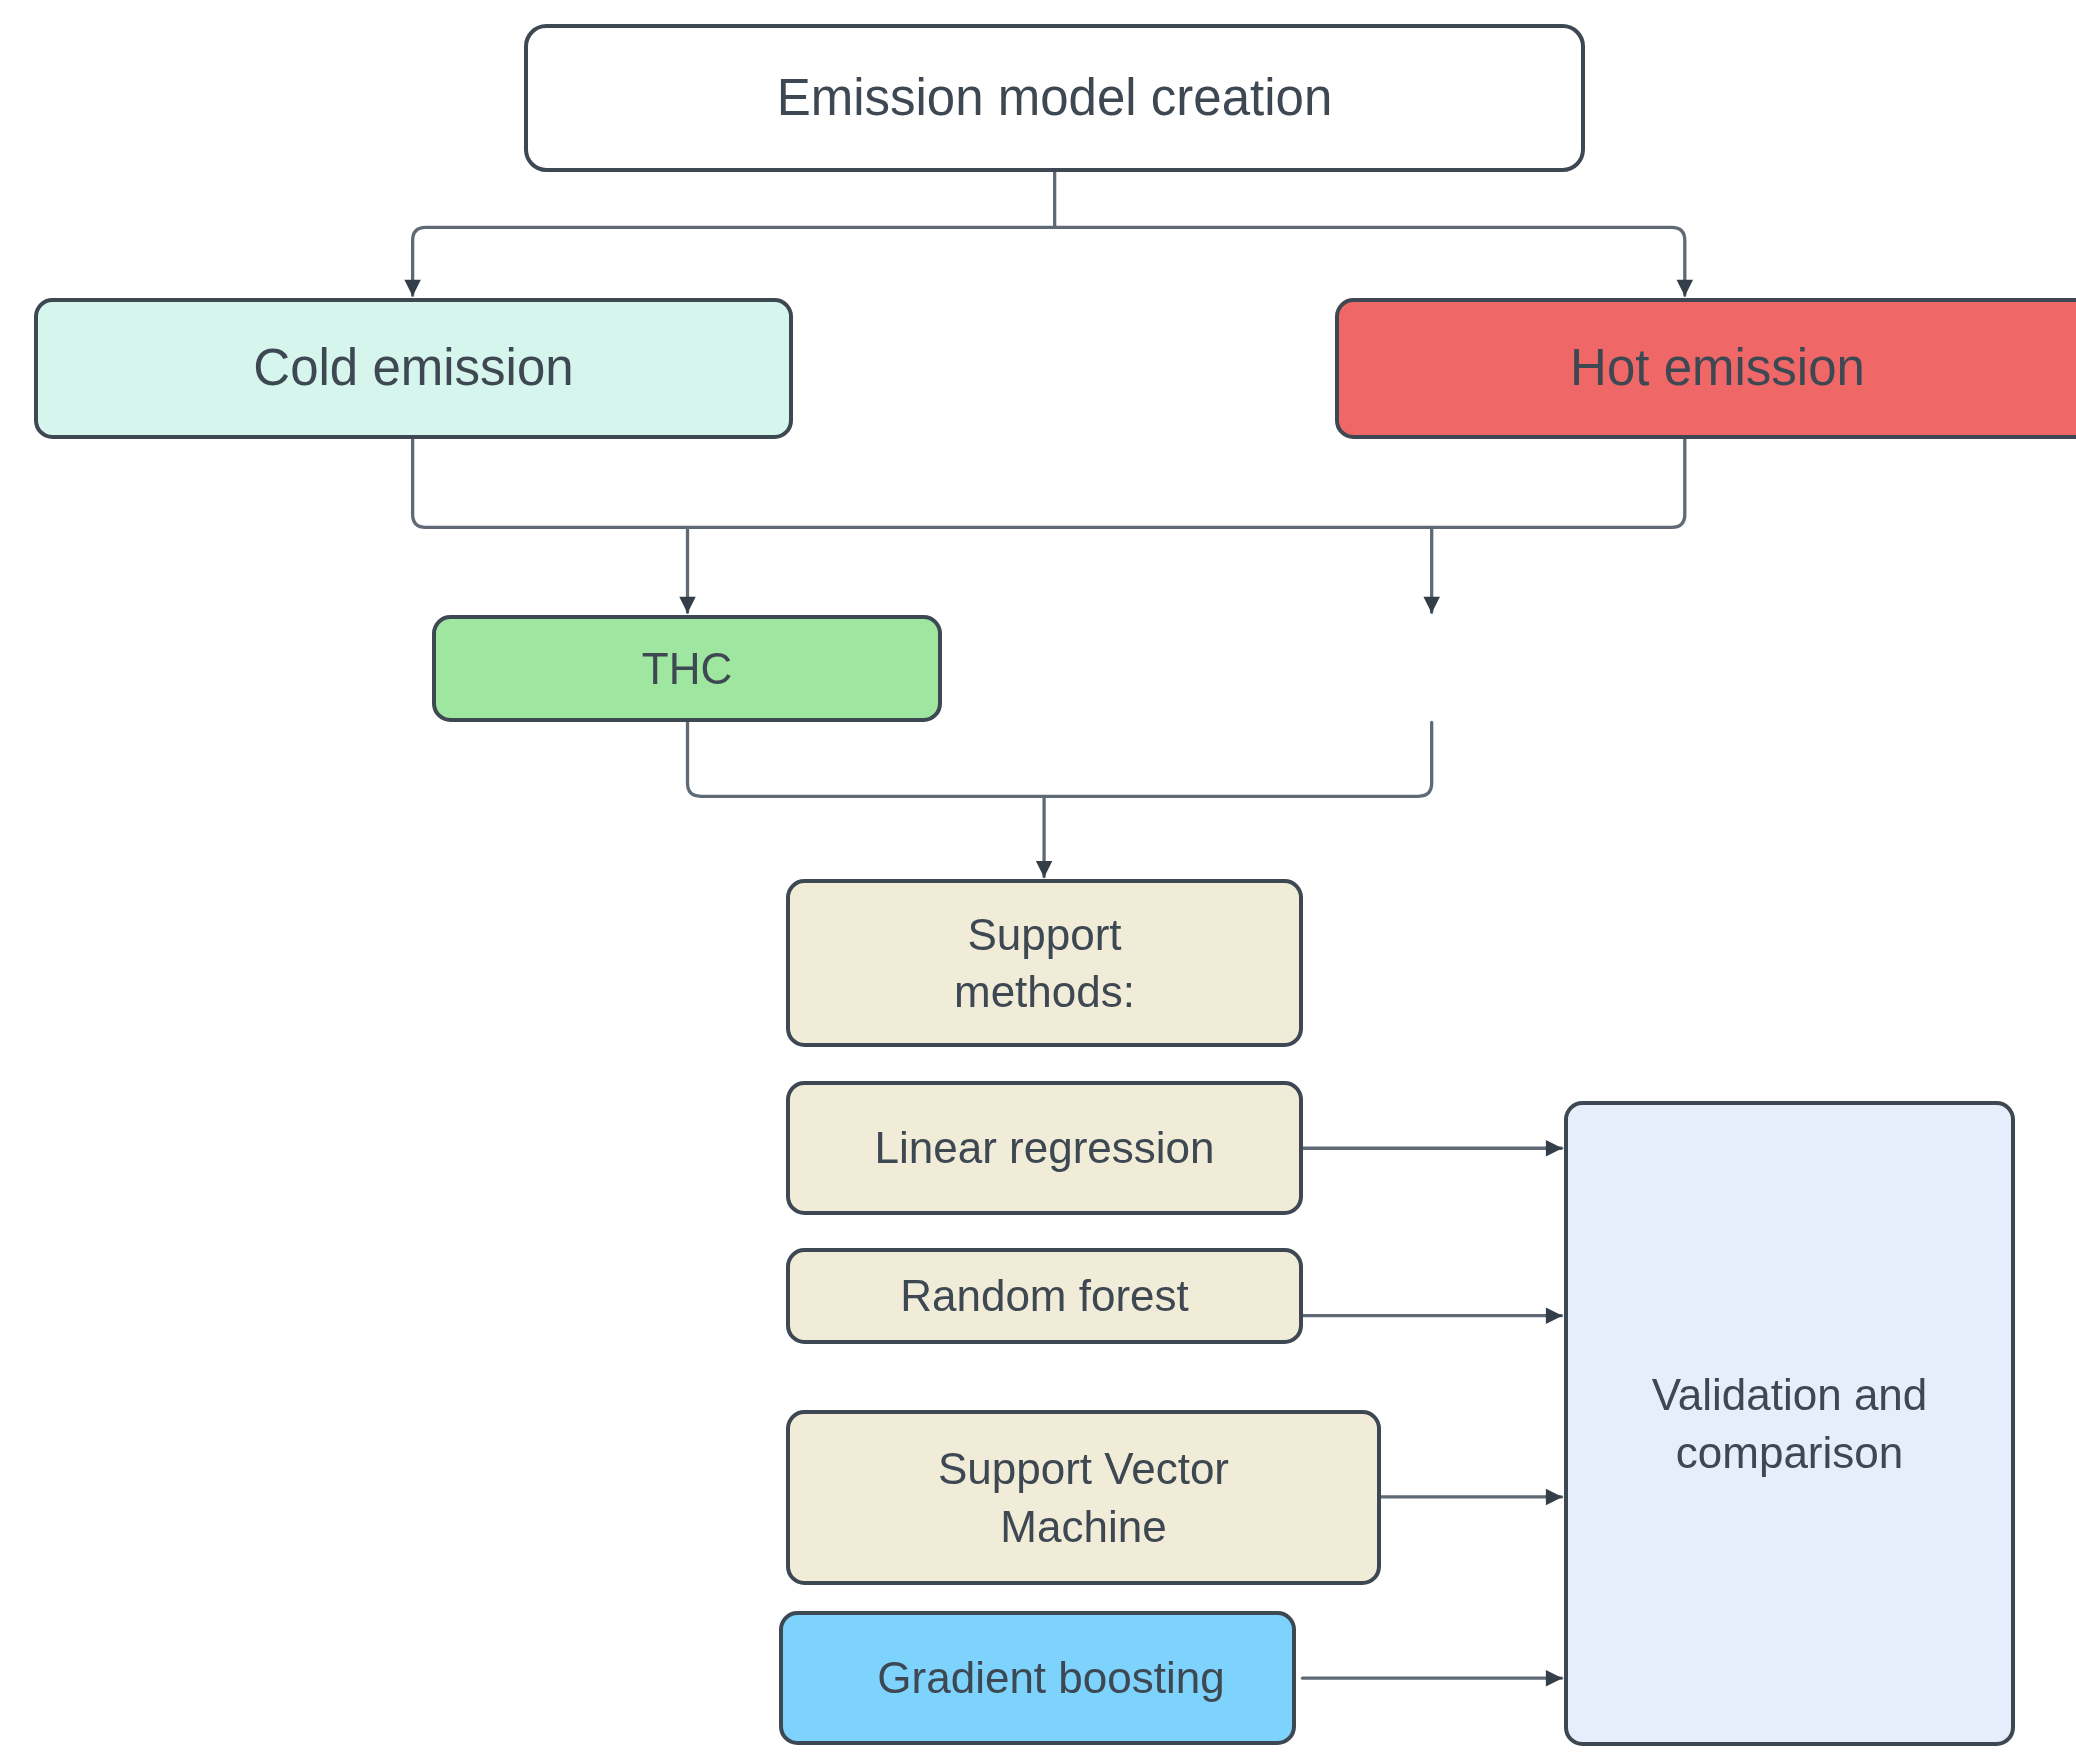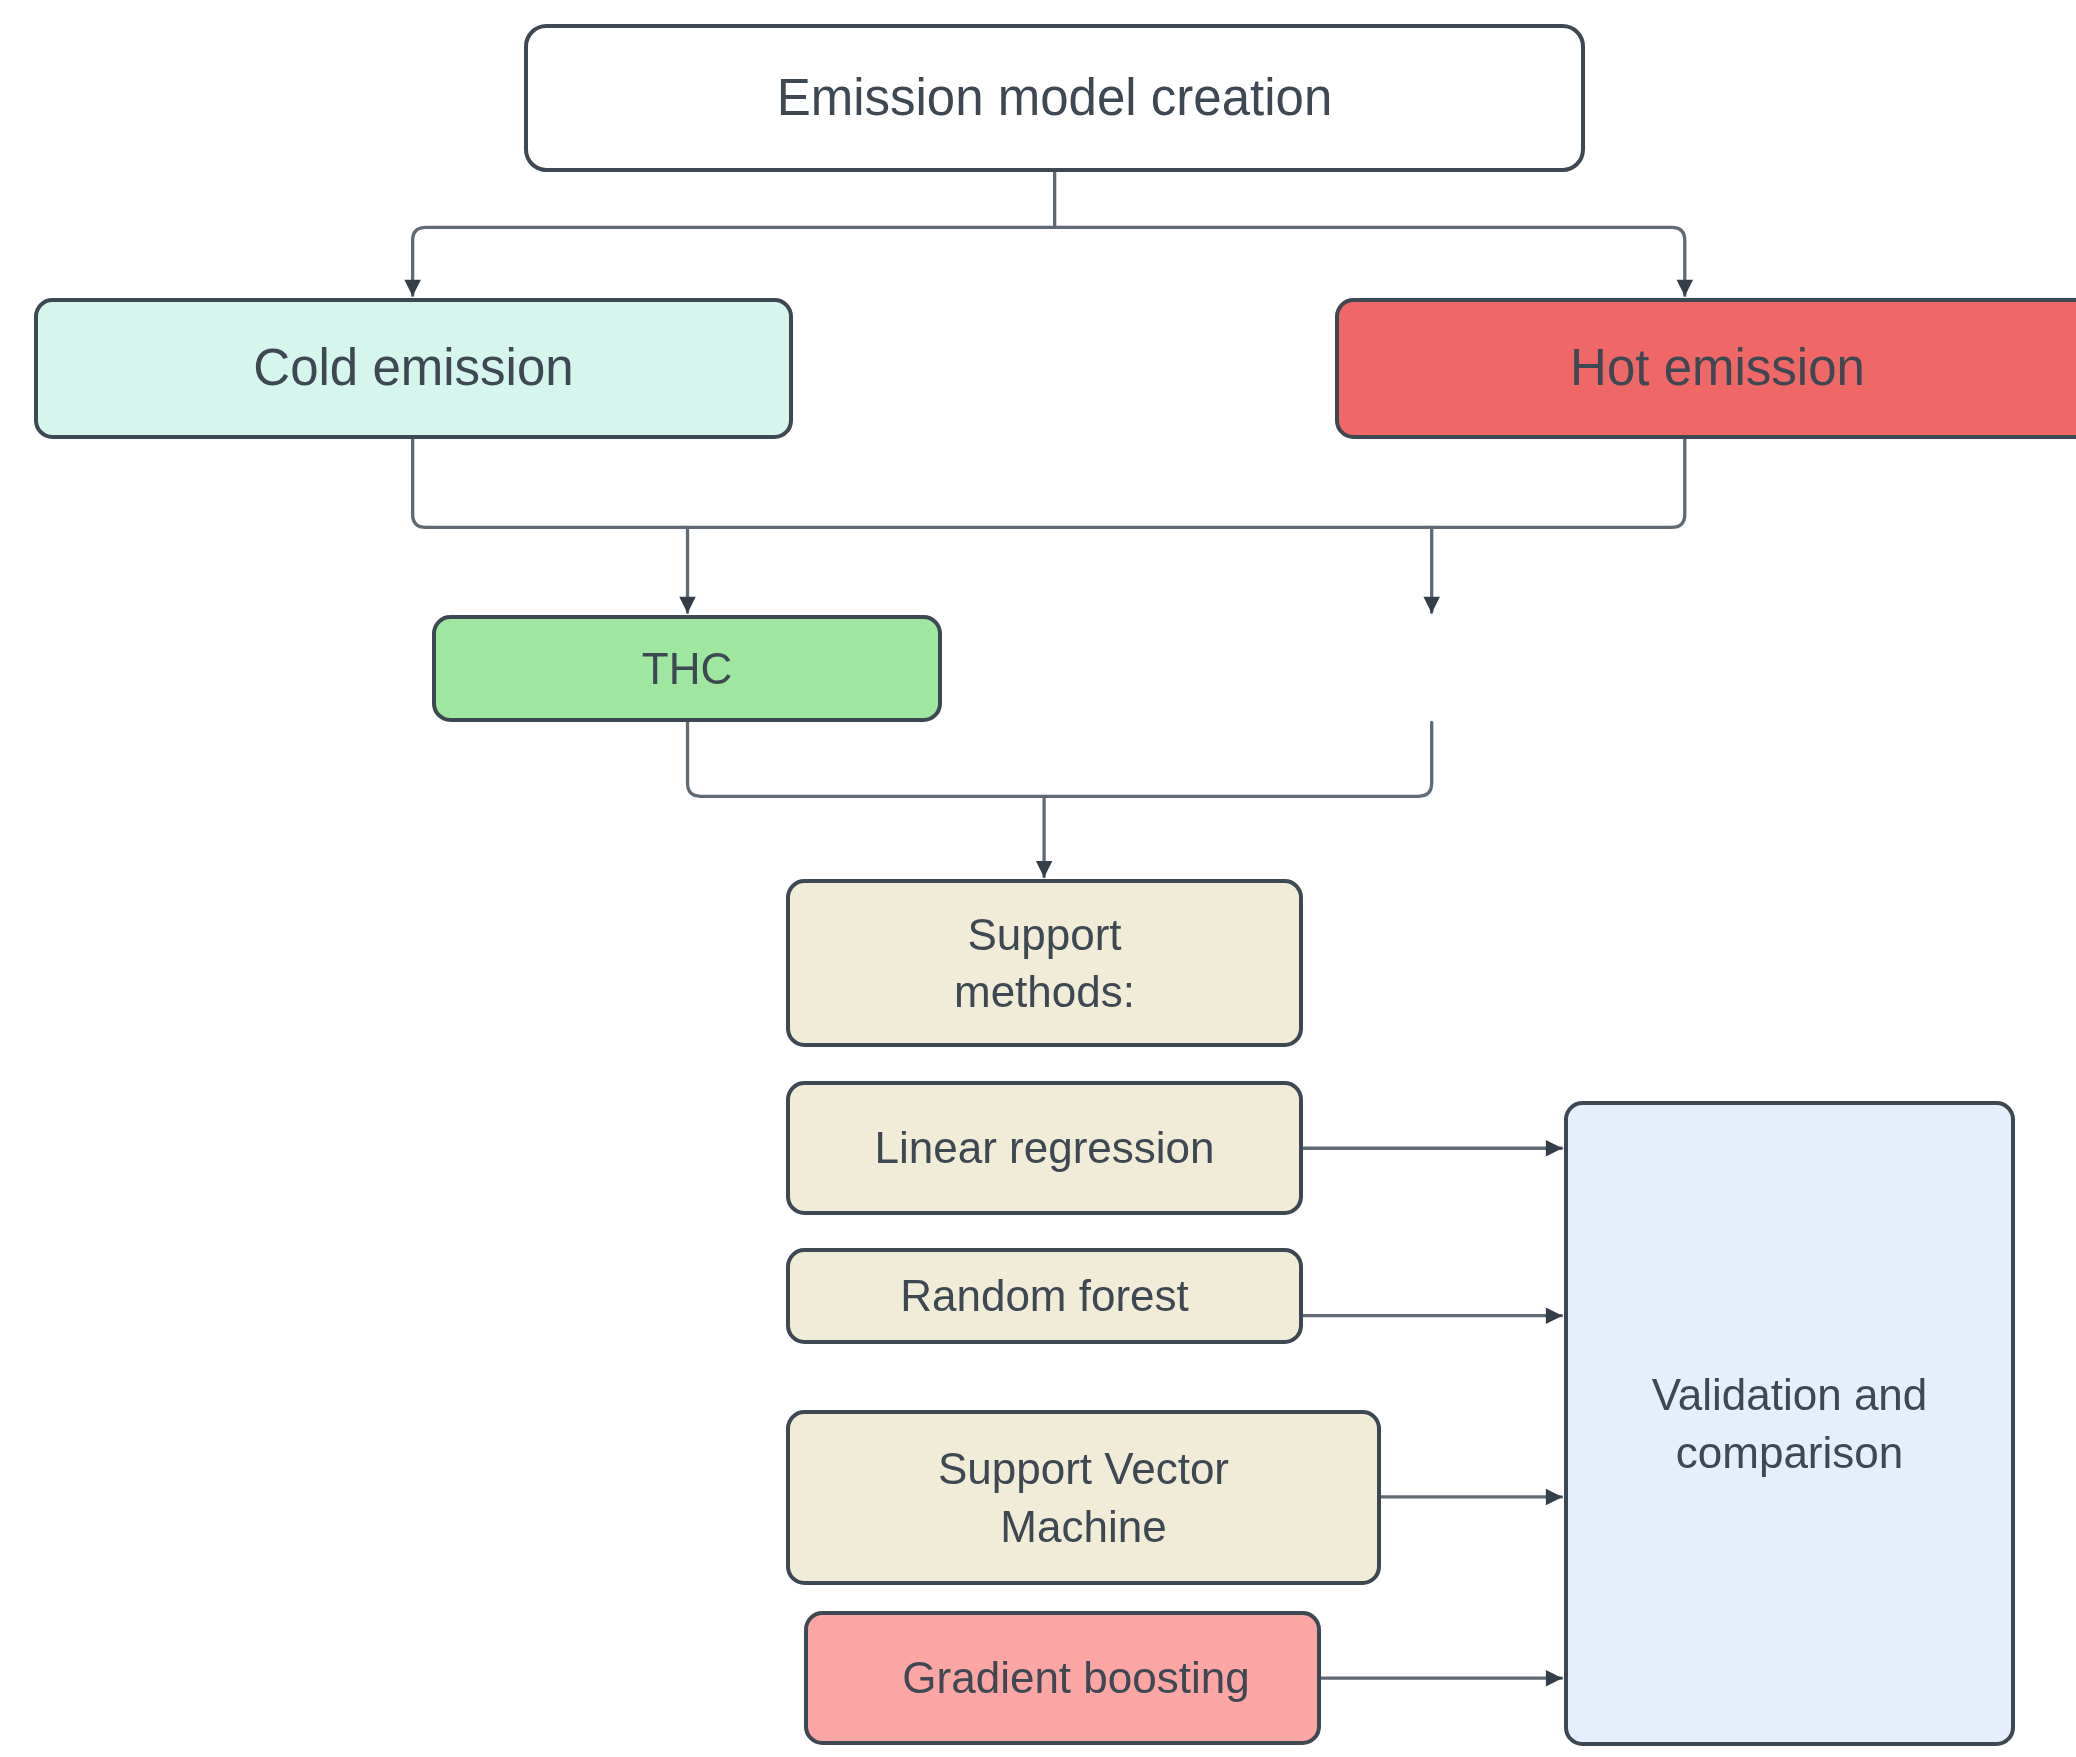--- a/index.html
+++ b/index.html
@@ -50,21 +50,21 @@
   
   #node-root       { left: 524px;  top: 24.4px;   width: 1061px; height: 148px; background: #ffffff; border-radius: 22.4px; font-size: 51px; }
   #node-cold       { left: 34px;   top: 298px;  width: 759px; height: 141px; background: #d6f5ec; font-size: 51px; }
   #node-hot        { left: 1302px; top: 298px;  width: 765px; height: 141px; background: #ef6767; font-size: 51px; margin-left: 33px; }
   #node-thc        { left: 432px;  top: 615px;  width: 510px;  height: 107px; background: #9fe6a0; }
   #node-nox        { left: 1175px; top: 615px;  width: 513px;  height: 107px; background: #6290f0; }
   #node-modeling   { left: 786px; top: 879px; width: 517px;  height: 168px; background: #f0ecd8; }
   #node-linear     { left: 786px; top: 1081px; width: 517px;  height: 134px; background: #f0ecd8; }
   #node-forest     { left: 786px; top: 1248px; width: 517px;  height: 96px; background: #f0ecd8; }
   #node-svm        { left: 786px; top: 1410px; width: 595px;  height: 175px; background: #f0ecd8; }
-  #node-boost      { left: 804px; top: 1611px; width: 517px;  height: 134px; background: #fca5a5; padding-left: 27px; }
+  #node-boost      { left: 779px; top: 1611px; width: 517px;  height: 134px; background: #7dd3fc; padding-left: 27px; }
   #node-validation { left: 1564px; top: 1101px; width: 451px;  height: 645px; background: #e6eefb; }
 </style>
 </head>
 <body>
 
 <div id="canvas">
 
   <svg id="connector-layer" viewBox="0 0 3151 2667" xmlns="http://www.w3.org/2000/svg">
     <defs>
       <marker id="arrow" viewBox="0 0 12 12" refX="10.5" refY="6" markerWidth="30" markerHeight="30" orient="auto" markerUnits="userSpaceOnUse">

